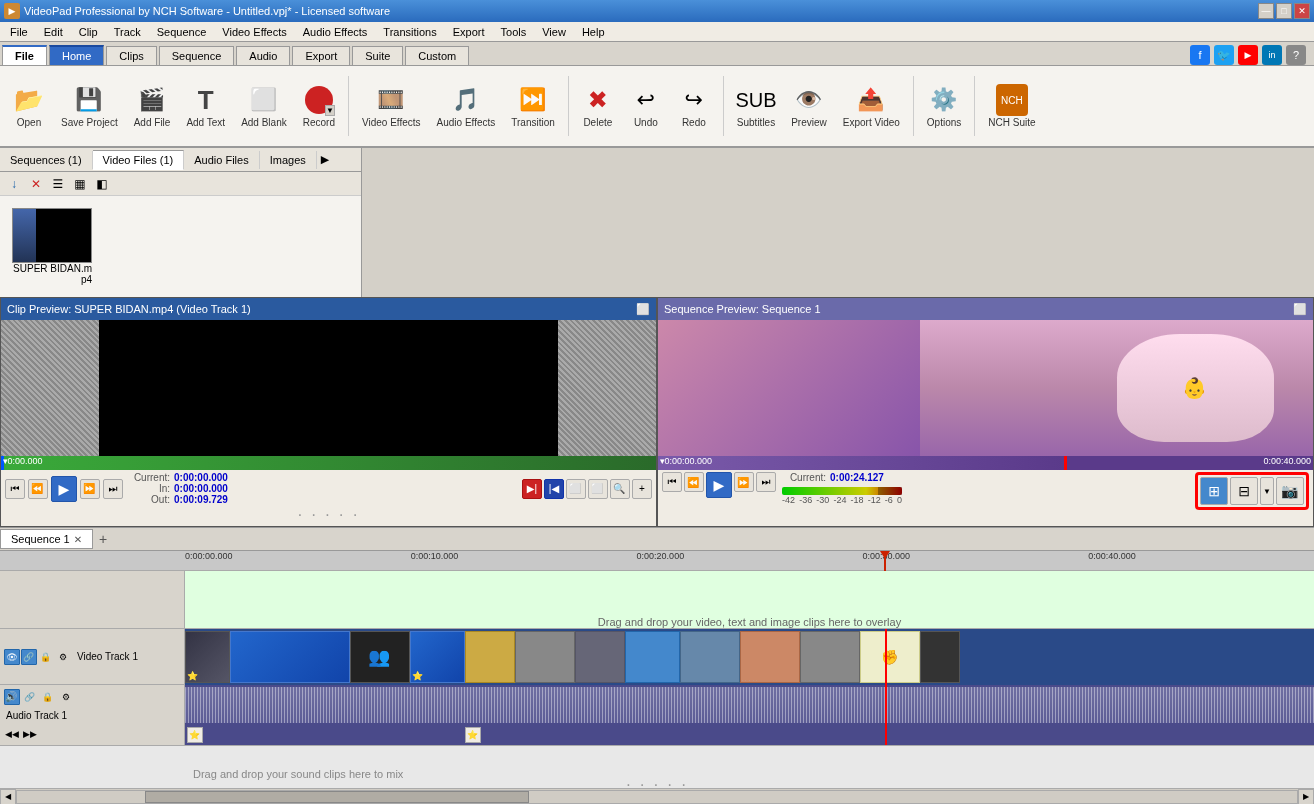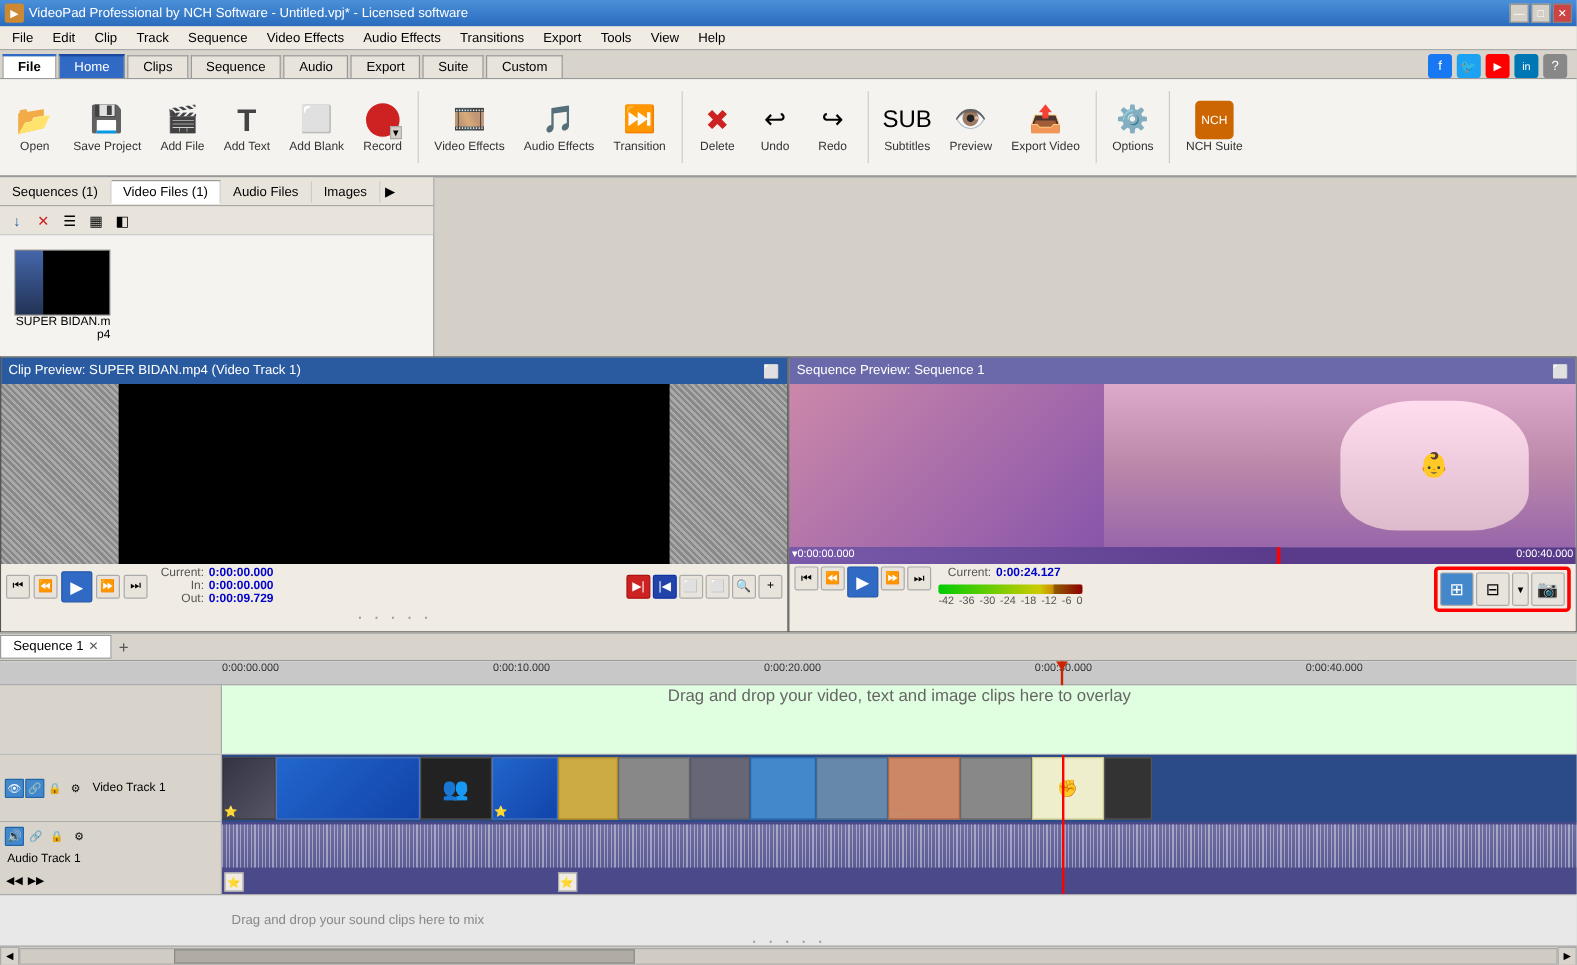--- a/index.html
+++ b/index.html
@@ -262,20 +262,25 @@
         </div>
         <div style="flex:1;background:#000;display:flex;align-items:center;justify-content:center;position:relative;">
 
           <div style="width:100%;height:100%;display:flex;">
             <div style="width:15%;height:100%;background:repeating-linear-gradient(45deg,#888 0,#888 2px,#aaa 2px,#aaa 4px);"></div>
             <div style="width:70%;height:100%;background:#000;"></div>
             <div style="width:15%;height:100%;background:repeating-linear-gradient(45deg,#888 0,#888 2px,#aaa 2px,#aaa 4px);"></div>
           </div>
         </div>
 
+        <div style="height:14px;background:#2a6a2a;position:relative;">
+          <div style="position:absolute;left:0;top:0;width:100%;height:14px;background:linear-gradient(to right,#3aaa3a,#2a6a2a);"></div>
+          <div style="position:absolute;left:0;top:0;width:3px;height:14px;background:#0055ff;"></div>
+          <div style="position:absolute;left:0;top:0;font-size:9px;color:white;padding-left:2px;">▾0:00.000</div>
+        </div>
 
         <div style="height:56px;background:#f0ece4;display:flex;flex-direction:column;padding:2px 4px;gap:1px;">
           <div style="display:flex;align-items:center;gap:3px;">
             <div class="ctrl-btn">⏮</div>
             <div class="ctrl-btn">⏪</div>
             <div class="ctrl-btn" style="width:26px;height:26px;background:#316ac5;color:white;font-size:14px;border-color:#2255aa;">▶</div>
             <div class="ctrl-btn">⏩</div>
             <div class="ctrl-btn">⏭</div>
             <div style="margin-left:4px;display:flex;flex-direction:column;font-size:10px;">
               <div style="display:flex;gap:4px;">
@@ -389,21 +394,21 @@
           <span style="position:absolute;left:60%;font-size:9px;color:#333;">0:00:30.000</span>
           <span style="position:absolute;left:80%;font-size:9px;color:#333;">0:00:40.000</span>
 
           <div style="position:absolute;left:calc(62% - 1px);top:0;width:2px;height:20px;background:#cc2200;"></div>
           <div style="position:absolute;left:calc(62% - 5px);top:0;width:0;height:0;border-left:5px solid transparent;border-right:5px solid transparent;border-top:8px solid #cc2200;"></div>
         </div>
       </div>
 
       <div style="display:flex;border-bottom:1px solid #aaa;height:58px;">
         <div style="width:185px;background:#d8d4cc;border-right:1px solid #aaa;display:flex;align-items:center;padding-left:4px;font-size:10px;"></div>
-        <div style="flex:1;background:#e0ffe0;display:flex;align-items:flex-start;justify-content:center;color:#666;font-size:14px;">
+        <div style="flex:1;background:#e0ffe0;display:flex;align-items:flex-end;justify-content:center;color:#666;font-size:11px;">
           <span>Drag and drop your video, text and image clips here to overlay</span>
         </div>
       </div>
 
       <div class="track-row" style="height:56px;">
         <div class="track-header">
           <div class="track-header-icons">
             <div class="track-icon-btn active">👁</div>
             <div class="track-icon-btn active">🔗</div>
             <div class="track-icon-btn">🔒</div>
@@ -471,21 +476,21 @@
             <div style="background:#f0ece4;border:1px solid #aaa;width:16px;height:16px;display:flex;align-items:center;justify-content:center;font-size:9px;">⭐</div>
           </div>
           <div style="position:absolute;bottom:2px;left:280px;">
             <div style="background:#f0ece4;border:1px solid #aaa;width:16px;height:16px;display:flex;align-items:center;justify-content:center;font-size:9px;">⭐</div>
           </div>
 
           <div style="position:absolute;left:calc(62%);top:0;width:2px;height:60px;background:red;z-index:10;"></div>
         </div>
       </div>
 
-      <div style="flex:1;background:#e8e8e8;display:flex;align-items:center;padding:8px 8px 8px 193px;color:#888;font-size:11px;border-top:1px solid #aaa;">
+      <div style="flex:1;background:#e8e8e8;display:flex;align-items:flex-end;padding:8px 8px 8px 193px;color:#888;font-size:11px;border-top:1px solid #aaa;">
         <span>Drag and drop your sound clips here to mix</span>
       </div>
     </div>
 
     <div style="height:16px;background:#d0ccc4;border-top:1px solid #aaa;display:flex;align-items:center;">
       <div style="width:16px;height:16px;background:#d8d4cc;border:1px solid #aaa;display:flex;align-items:center;justify-content:center;cursor:pointer;font-size:8px;">◀</div>
       <div style="flex:1;height:14px;background:#d0ccc4;border:1px solid #aaa;position:relative;">
         <div style="position:absolute;left:10%;width:30%;height:100%;background:#b0aca4;border:1px solid #888;cursor:pointer;"></div>
       </div>
       <div style="width:16px;height:16px;background:#d8d4cc;border:1px solid #aaa;display:flex;align-items:center;justify-content:center;cursor:pointer;font-size:8px;">▶</div>

